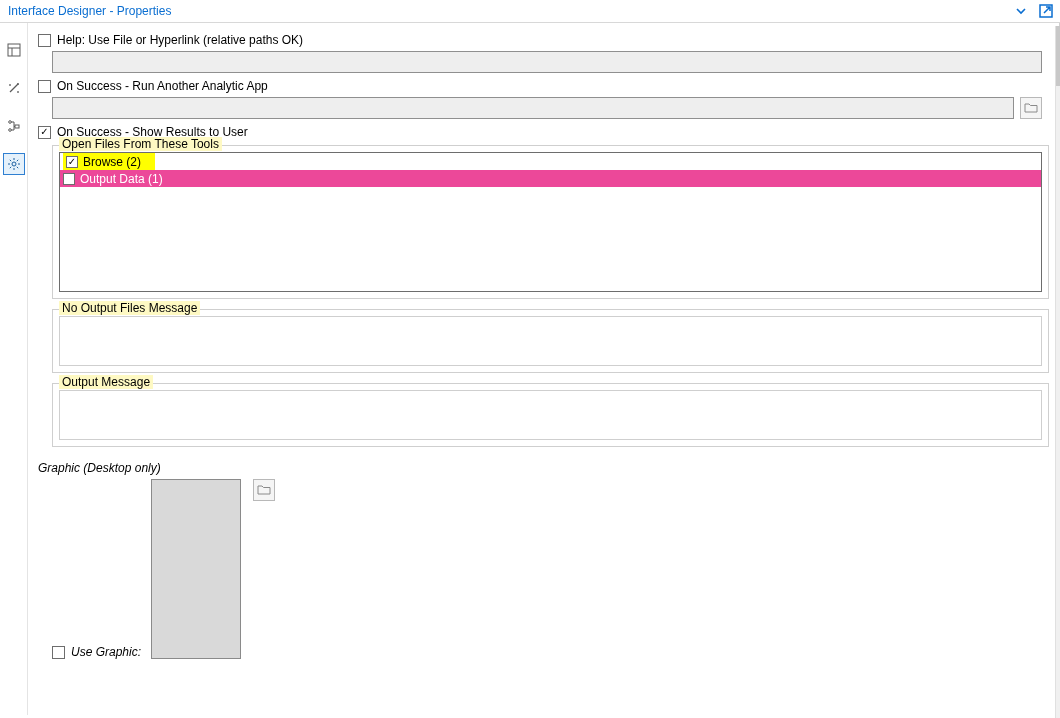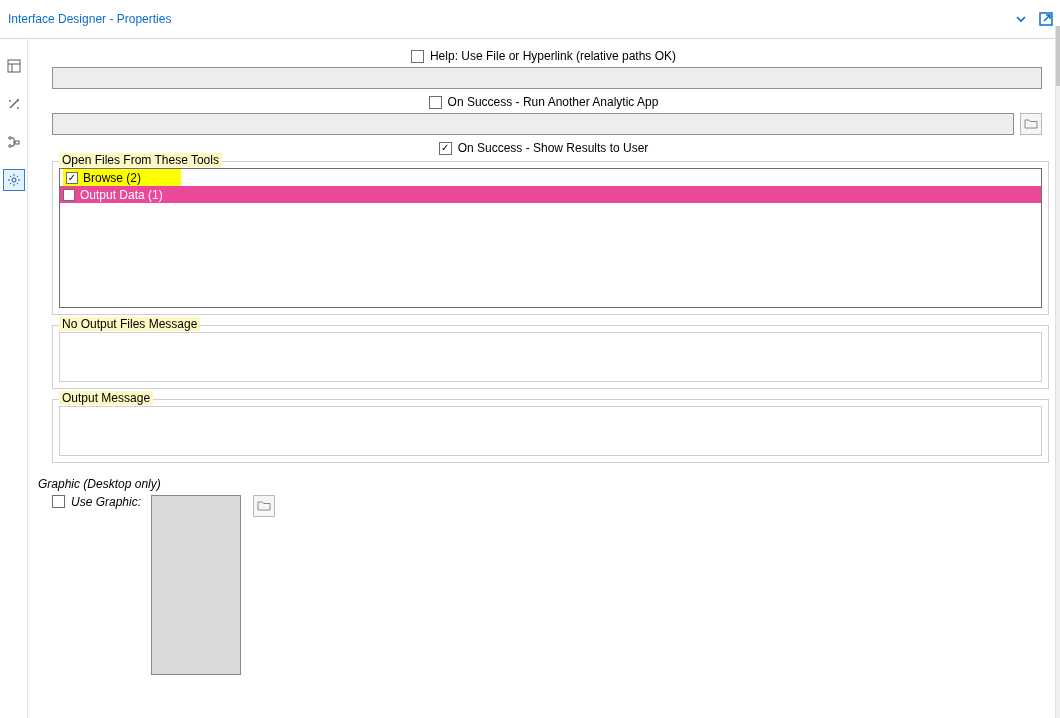--- a/index.html
+++ b/index.html
@@ -6,21 +6,21 @@
     body {
       font-family: "Segoe UI", Tahoma, sans-serif;
       font-size: 12px;
       background: #ffffff;
       width: 1060px;
       height: 718px;
       overflow: hidden;
       position: relative;
     }
     .titlebar {
-      height: 39px;
+      height: 23px;
       display: flex;
       align-items: center;
       justify-content: space-between;
       padding: 0 6px 0 8px;
       border-bottom: 1px solid #d8d8d8;
       color: #0a6ed1;
     }
     .titlebar-title { font-size: 12px; }
     .titlebar-icons { display: flex; gap: 10px; align-items: center; }
     .titlebar-icons span { cursor: pointer; color: #0a6ed1; display:flex; align-items:center; }
@@ -46,21 +46,21 @@
       border:1px solid #2f7fd1;
       background:#e5f1fb;
       color:#1a5fa0;
     }
     .content {
       flex:1;
       padding: 10px 10px 10px 10px;
       overflow:auto;
       border-right:1px solid #d0d0d0;
     }
-    .row { display:flex; align-items:center; gap:6px; margin-bottom:4px;justify-content:center; }
+    .row { display:flex; align-items:center; gap:6px; margin-bottom:4px; }
     .chk {
       width:13px; height:13px;
       border:1px solid #6d6d6d;
       display:inline-flex; align-items:center; justify-content:center;
       background:#fff;
       flex-shrink:0;
       cursor:pointer;
     }
     .chk.checked::after {
       content:"✓";
@@ -107,33 +107,33 @@
       overflow:hidden;
     }
     .list-item {
       display:flex; align-items:center;
       height:17px;
       padding-left:3px;
       gap:5px;
       font-size:12px;
     }
     .list-item .chk { width:12px; height:12px; }
-    .li-highlight { background: #ffff00; width:118px; }
+    .li-highlight { background: #ffff00; width:92px; }
     .li-selected { background: #ec4899; color:#fff; }
     .textarea {
       border:1px solid #cfcfcf;
       height:50px;
       background:#fff;
     }
     .graphic-sect {
       margin: 14px 0 0 0;
       font-style: italic;
     }
     .graphic-label { margin-bottom:4px; }
-    .graphic-row { display:flex; align-items:flex-start; gap:6px; margin-left:14px; }
+    .graphic-row { display:flex; align-items:flex-end; gap:6px; margin-left:14px; }
     .graphic-holder {
       display:flex; align-items:flex-start; gap:6px;
       margin-left:4px;
     }
     .graphic-preview {
       width:90px; height:180px;
       background:#d9d9d9;
       border:1px solid #8a8a8a;
     }
     .right-scroll {

